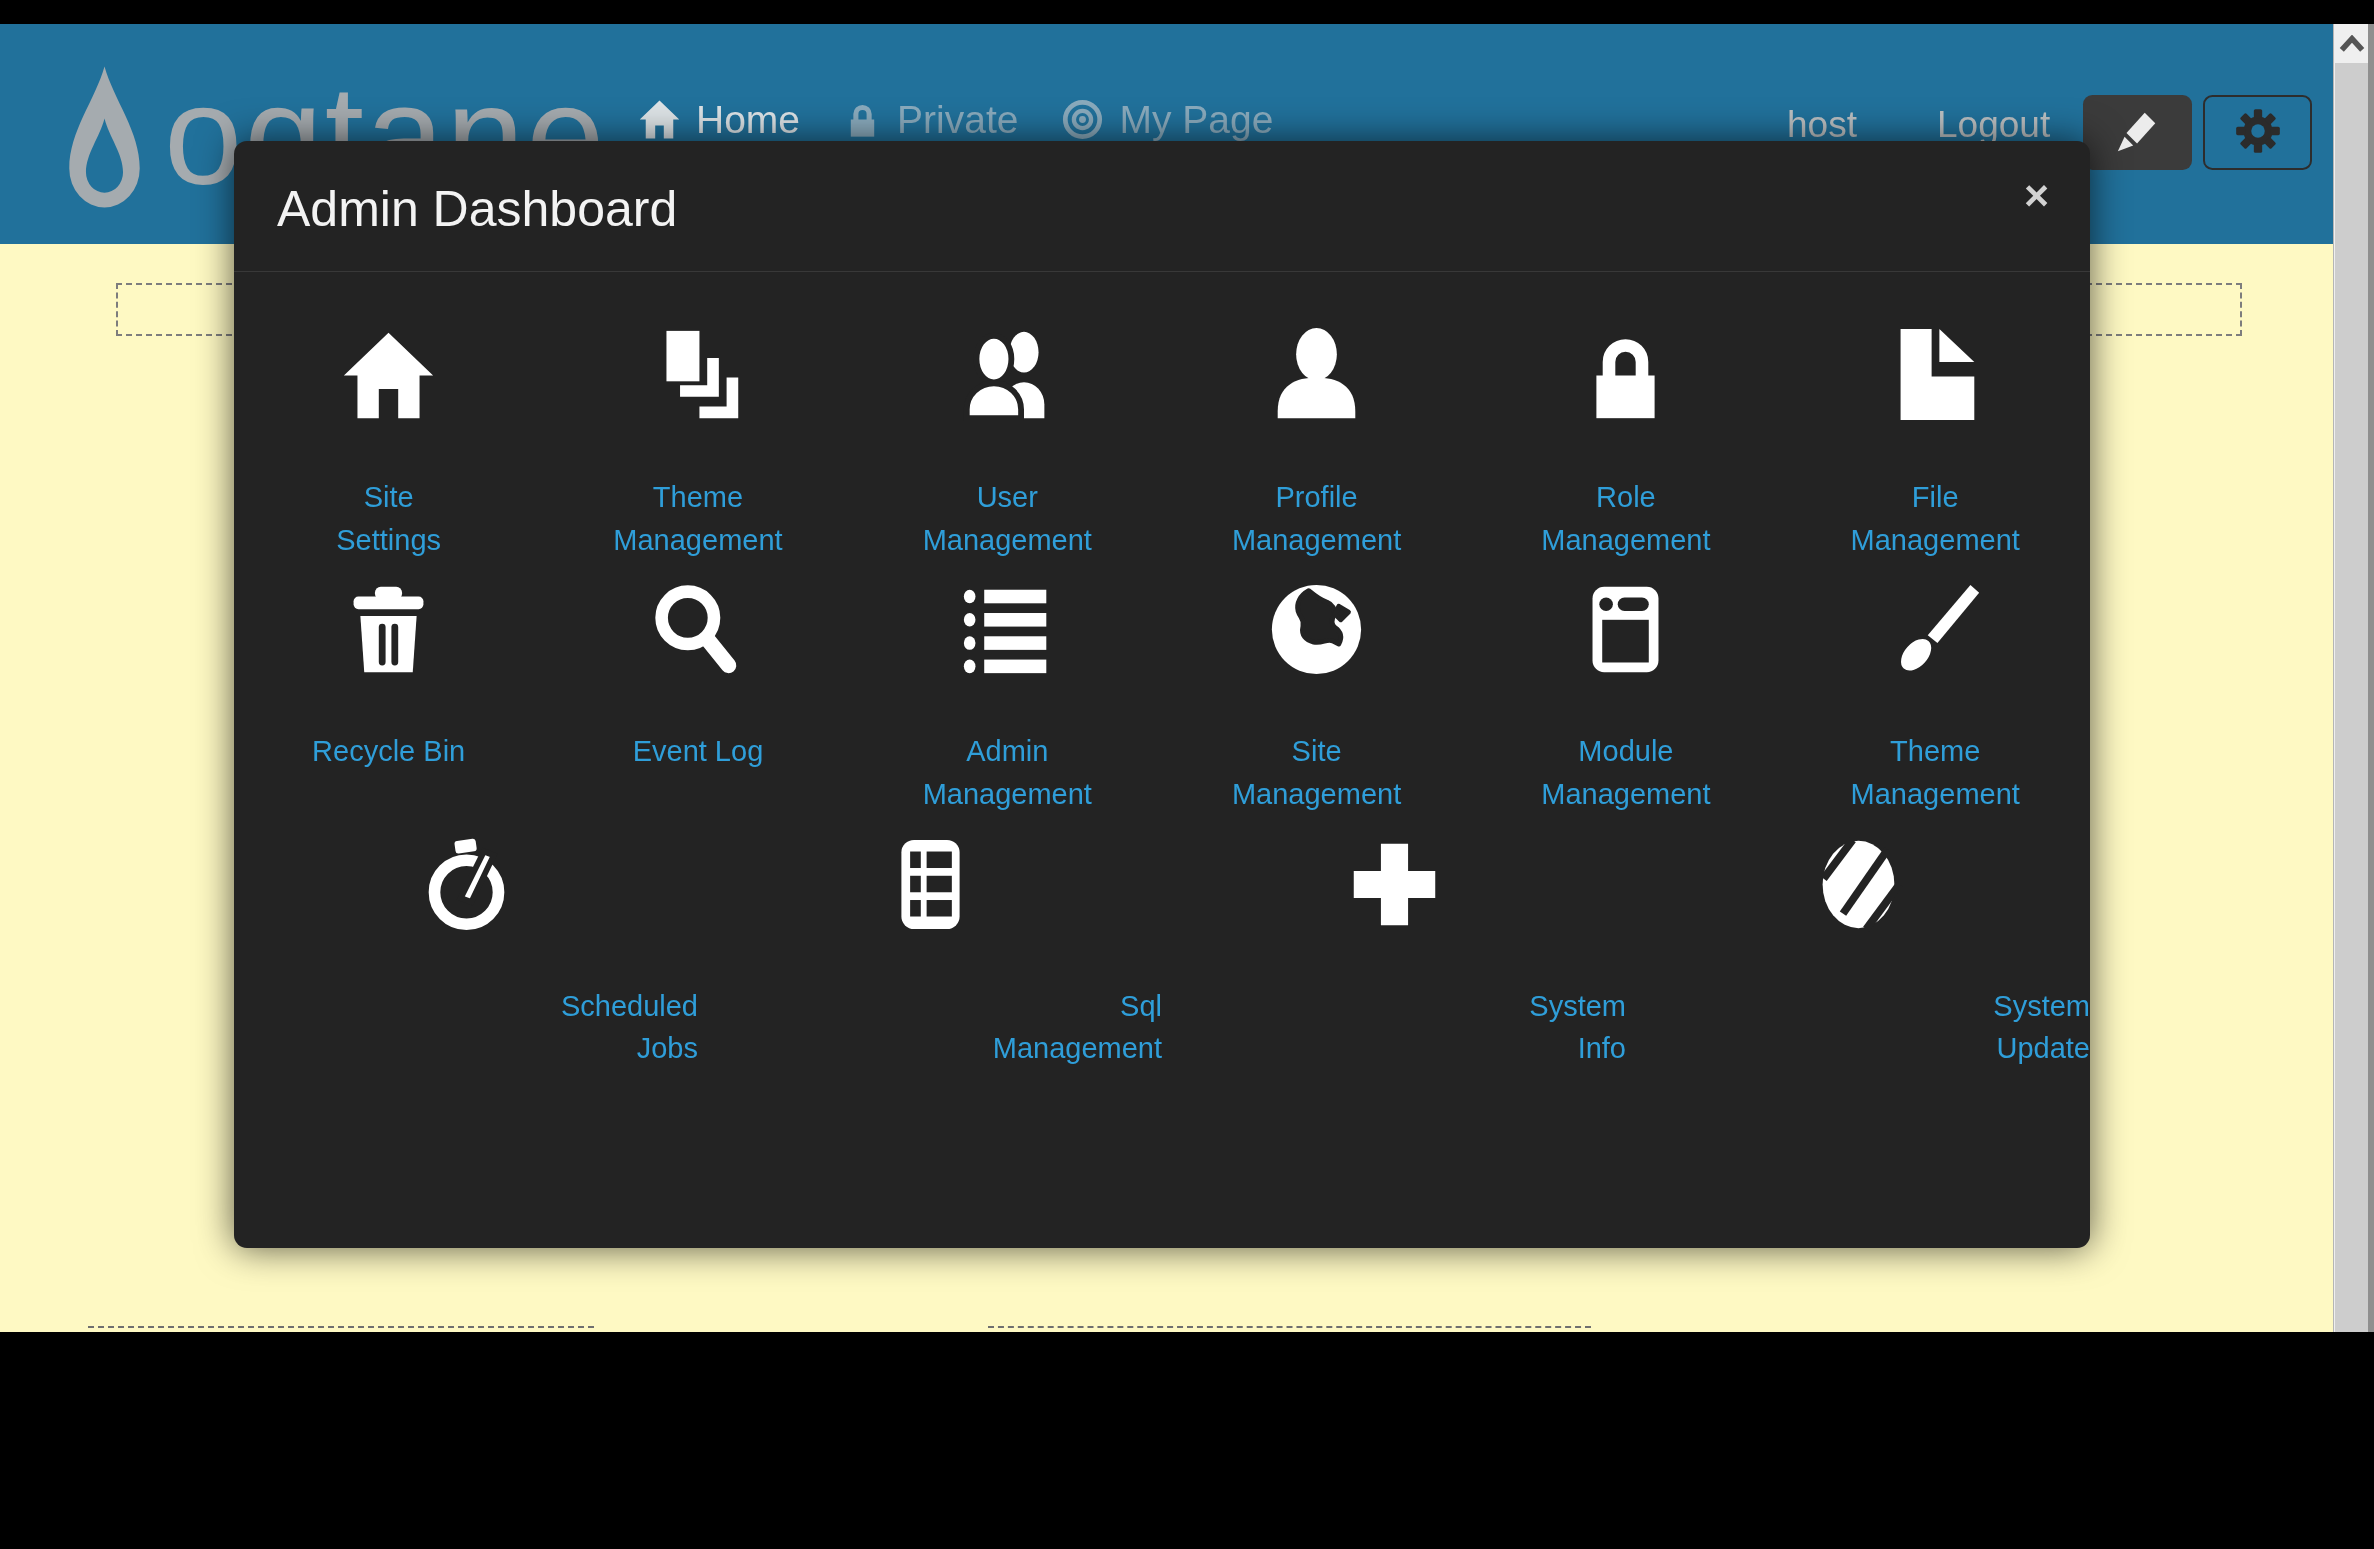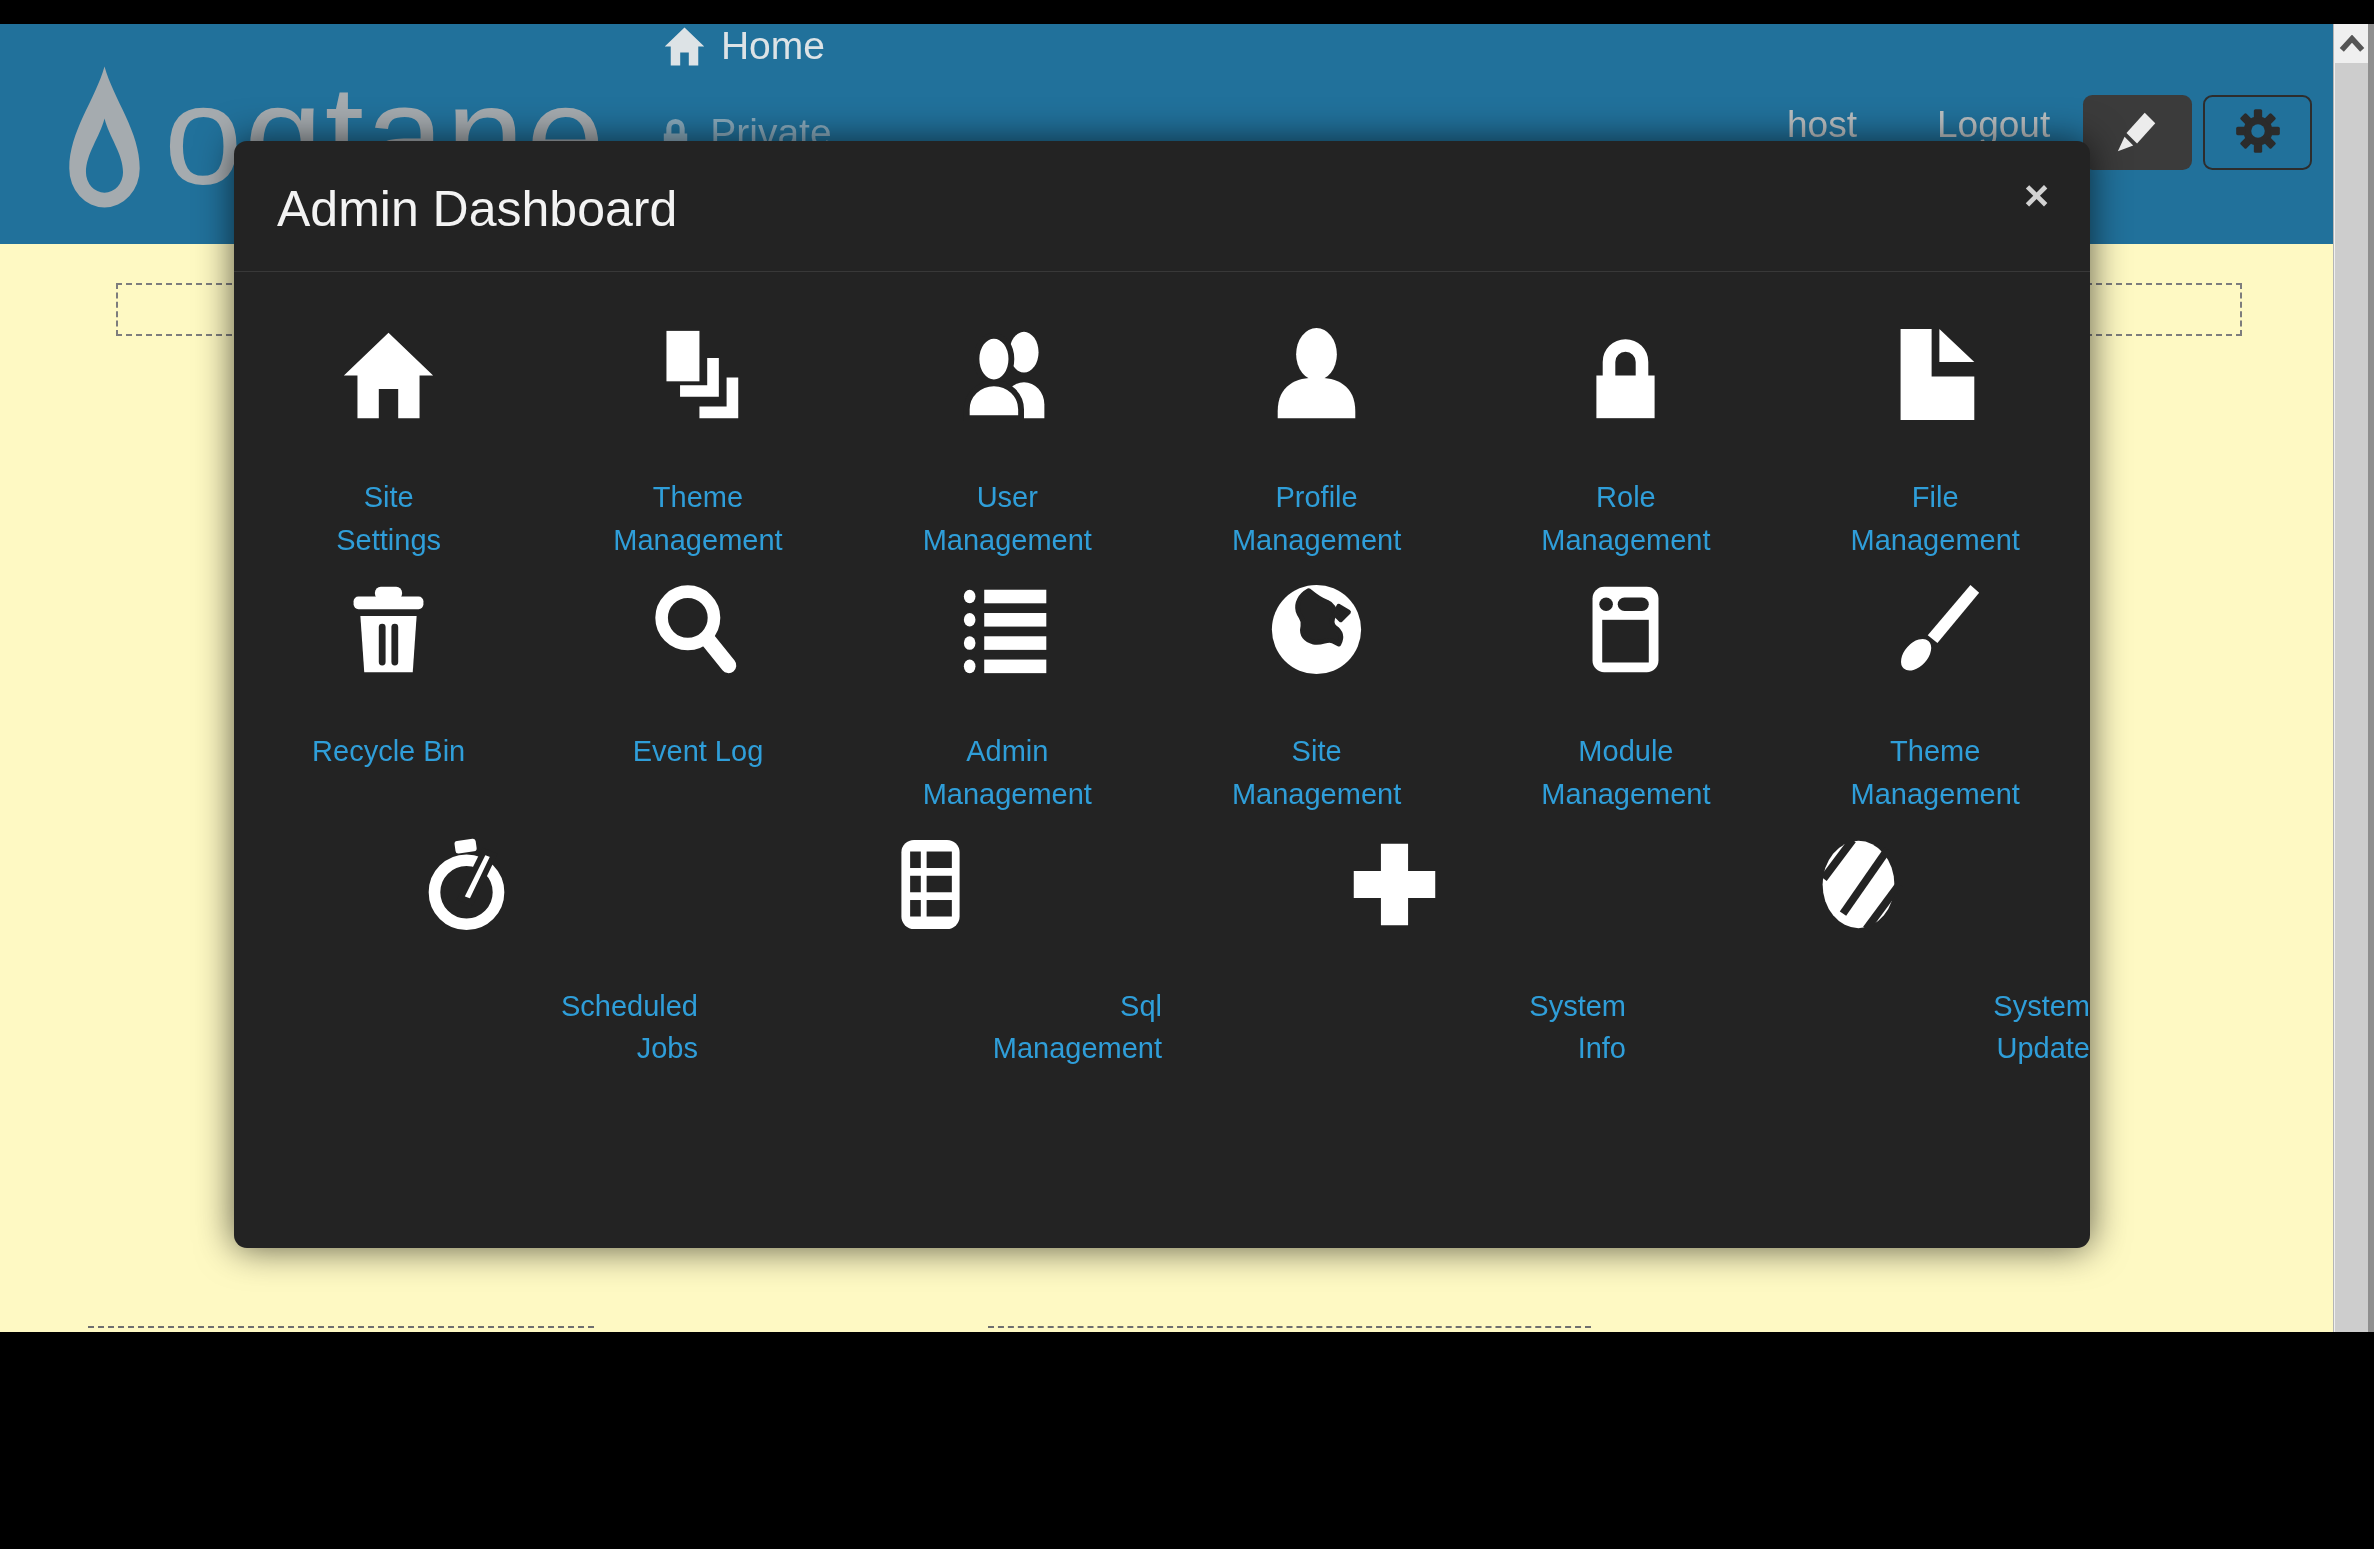--- a/index.html
+++ b/index.html
@@ -4,21 +4,21 @@
 <style>
   * { margin:0; padding:0; box-sizing:border-box; }
   html,body { background:#000; }
   body { font-family:"Liberation Sans","DejaVu Sans",sans-serif; }
   .page { position:relative; width:2375px; height:1308px; background:#fef9c3; overflow:hidden;margin-top:24px; }
 
   
   .header { position:absolute; left:0; top:0; width:2375px; height:220px; background:#21719b; z-index:20; }
   .logo { position:absolute; left:58px; top:37px; display:flex; align-items:flex-start; gap:13px; }
   .logo-text { font-size:141px; line-height:1.05; color:#a5abaf; letter-spacing:1.9px; font-weight:400; }
-  .nav { position:absolute; left:638px; top:0; height:191px; display:flex; align-items:center; gap:43px;flex-direction:column; }
+  .nav { position:absolute; left:638px; top:0; height:191px; display:flex; align-items:center; gap:43px; }
   .nav-item { display:flex; align-items:center; gap:15px; font-size:39px; color:#8aabbd; cursor:pointer; }
   .nav-item.active { color:#dde3e6; }
   .nav-item svg { display:block; }
   .hdr-right { position:absolute; top:0; left:1744px; height:220px; }
   .hdr-link { position:absolute; top:80px; font-size:37px; color:#bcc0c2; cursor:pointer; }
   .hdr-link.host { left:43px; }
   .hdr-link.logout { left:193px; }
   .hdr-btn { position:absolute; top:71px; width:109px; height:75px; border-radius:9.3px; display:flex; align-items:center; justify-content:center; cursor:pointer; z-index:70; }
   .hdr-btn.edit { left:339px; background:#3b3b3b; }
   .hdr-btn.settings { left:459px; background:#21719b; border:2.8px solid #2d2d2d; }

